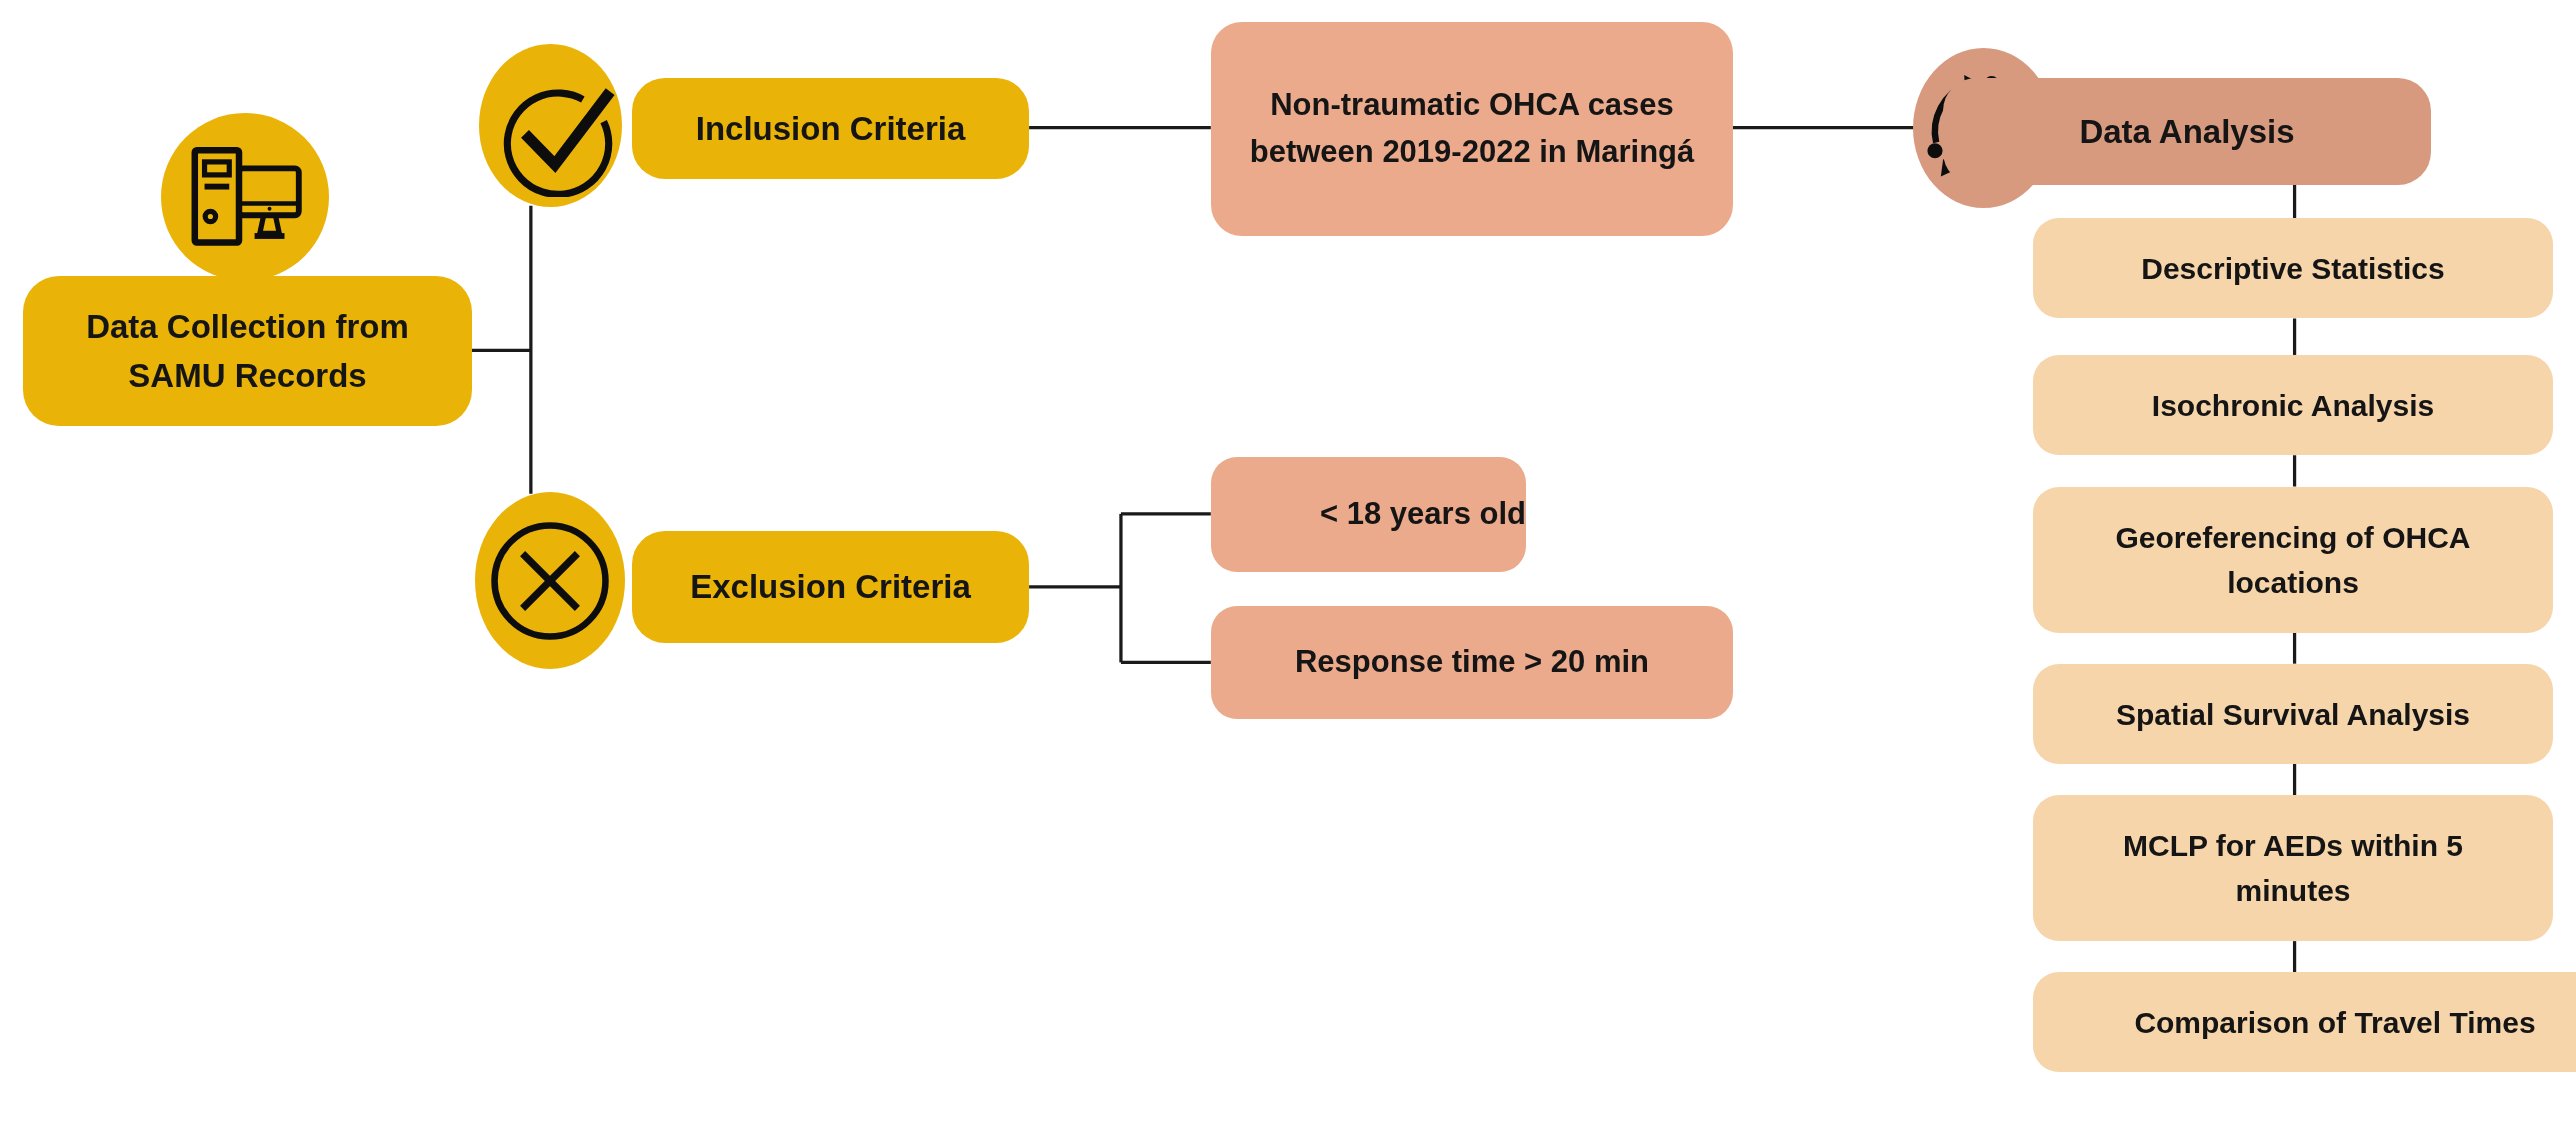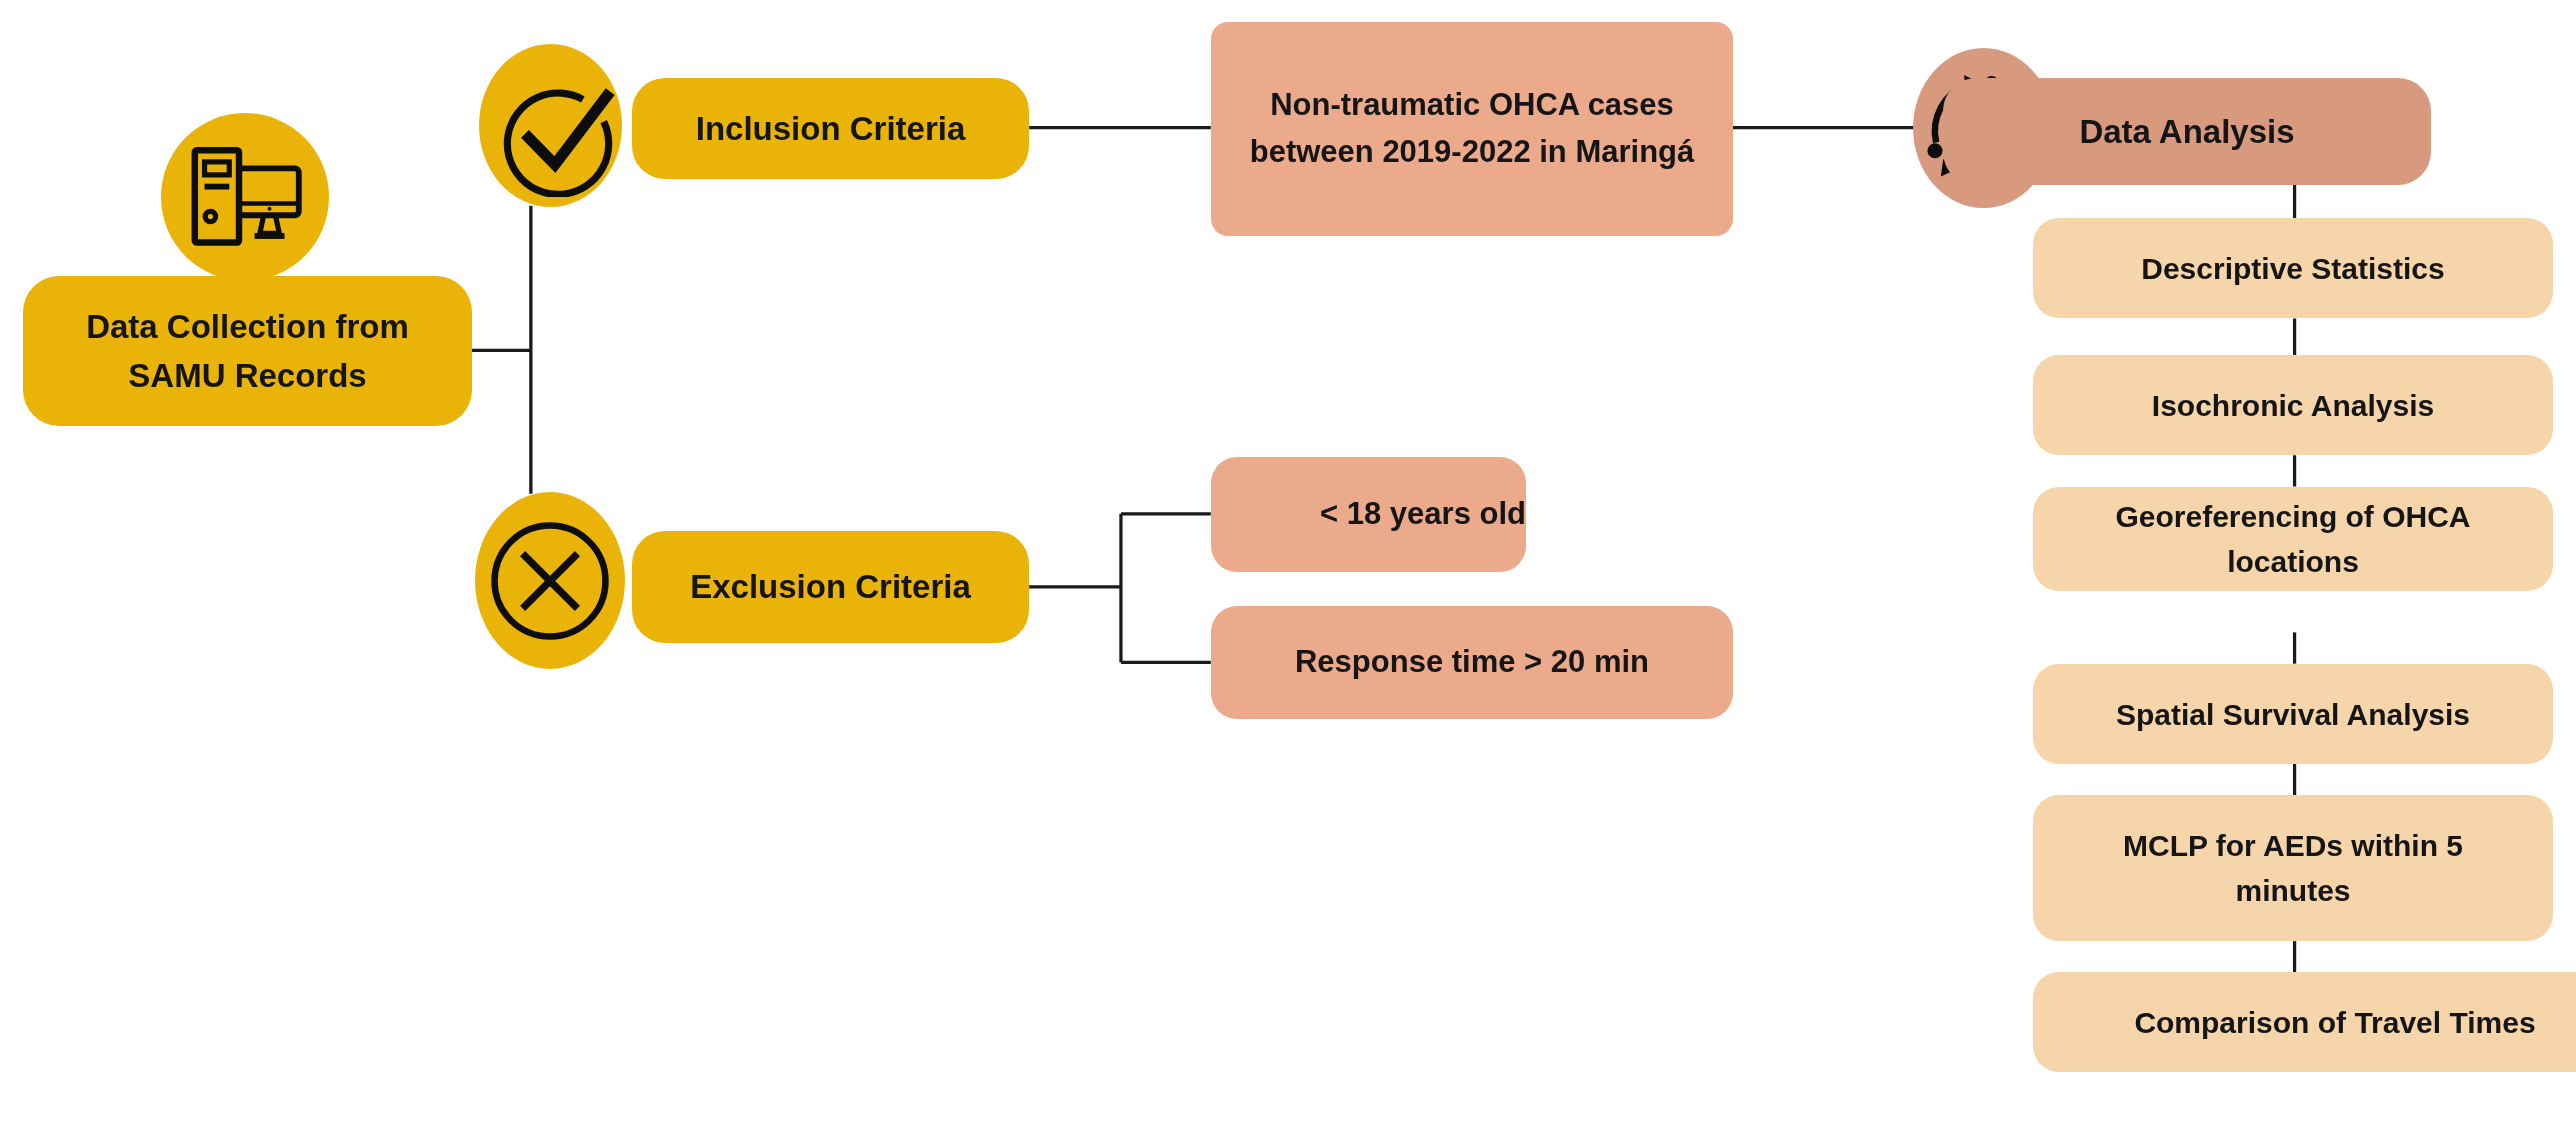--- a/index.html
+++ b/index.html
@@ -19,21 +19,21 @@
     box-sizing:border-box;
     line-height:1.5;
   }
   .pink   {background:#eab308;}
   .salmon {background:#ebaa8b;}
   .dsalmon{background:#d79a7f;}
   .peach  {background:#f6d5aa;}
   .ellipse{border-radius:50%;}
   .r40{border-radius:26px;}
   .r50{border-radius:33px;}
-  .r60{border-radius:17px;}
+  .r60{border-radius:31px;}
   .fs46{font-size:30px;}
   .fs48{font-size:31px;}
   .fs50{font-size:33px;}
   #wires{position:absolute;left:0;top:0;width:2576px;height:1130px;}
   .icon-svg{display:block;}
 </style>
 </head>
 <body>
 
 <div id="canvas">
@@ -155,21 +155,21 @@
   </div>
 
   <div class="node peach fs46 r40" style="left:2033px;top:218px;width:520px;height:100px;padding:16px 36px;">
     <span>Descriptive Statistics</span>
   </div>
 
   <div class="node peach fs46 r40" style="left:2033px;top:355px;width:520px;height:100px;padding:0 36px;">
     <span>Isochronic Analysis</span>
   </div>
 
-  <div class="node peach fs46 r40" style="left:2033px;top:487px;width:520px;height:104px;padding:16px 36px;text-align:center;">
+  <div class="node peach fs46 r40" style="left:2033px;top:487px;width:520px;height:146px;padding:16px 36px;text-align:center;">
     <span>Georeferencing of OHCA locations</span>
   </div>
 
   <div class="node peach fs46 r40" style="left:2033px;top:664px;width:520px;height:100px;padding:0 36px;">
     <span>Spatial Survival Analysis</span>
   </div>
 
   <div class="node peach fs46 r40" style="left:2033px;top:795px;width:520px;height:146px;padding:2px 36px;">
     <span>MCLP for AEDs within 5 minutes</span>
   </div>

